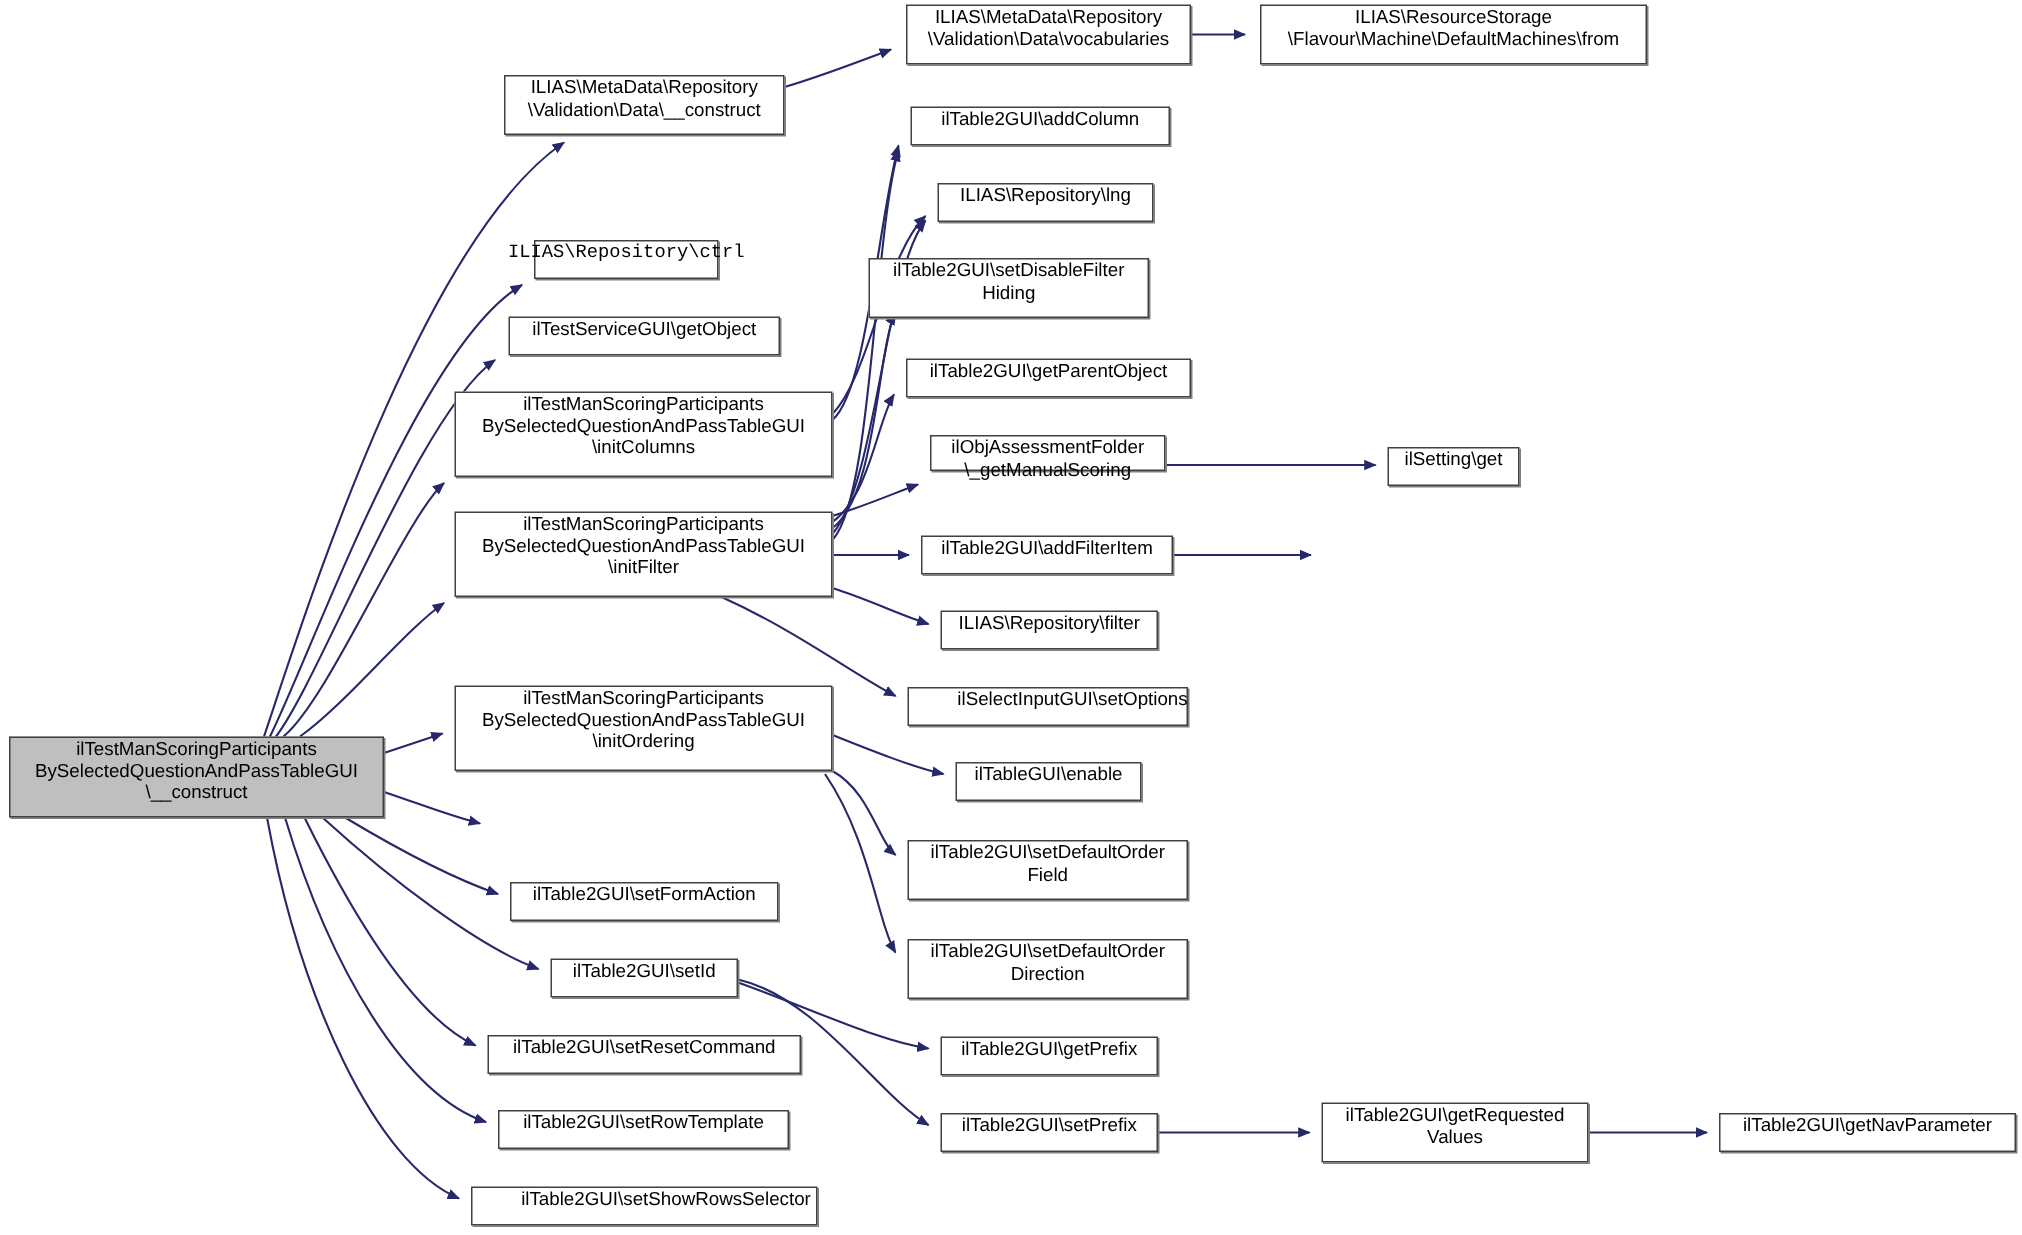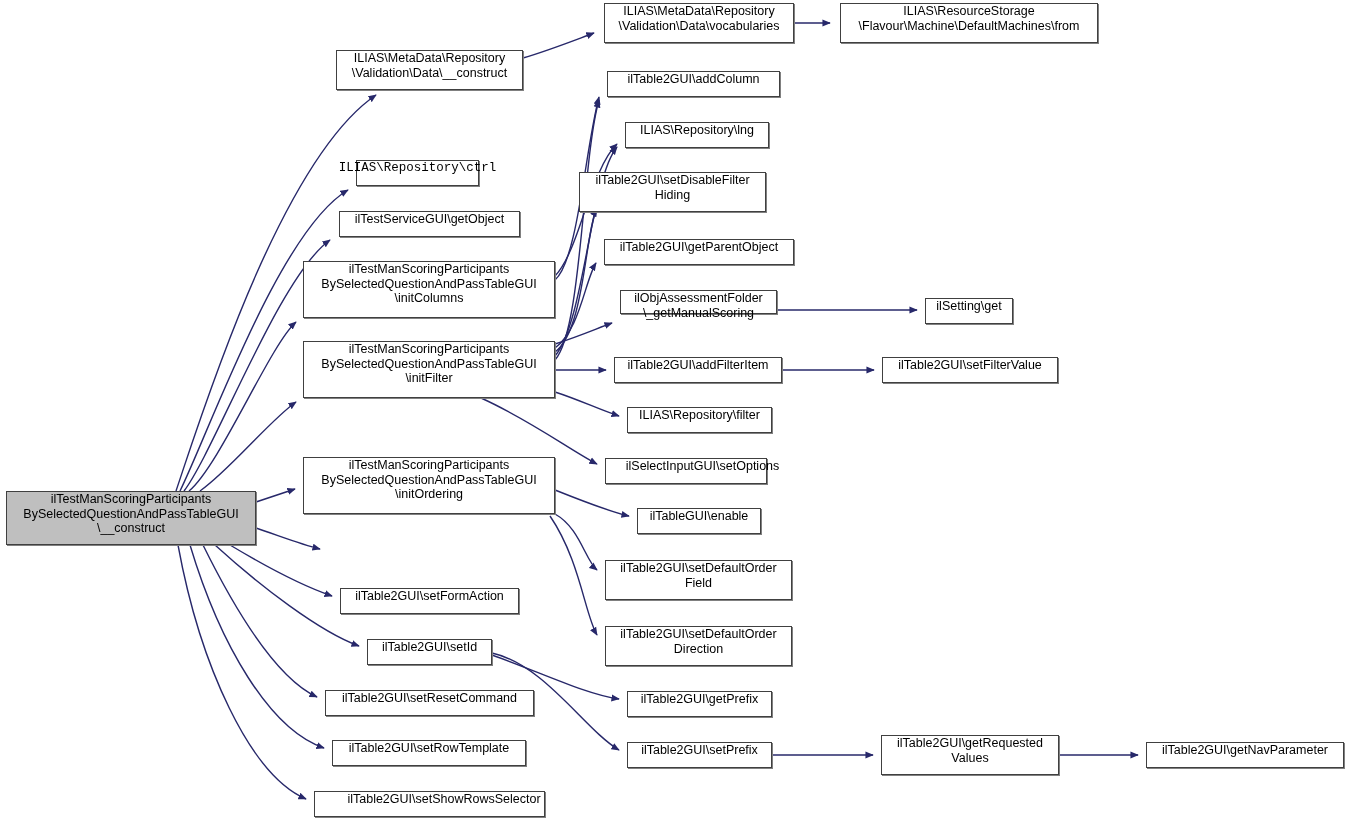--- a/index.html
+++ b/index.html
@@ -116,23 +116,22 @@
     <div class="node" style="left: 314px; top: 791px; width: 231px; height: 26px; padding-left: 32px;"><span>ilTable2GUI\setShowRowsSelector</span></div>
     <div class="node" style="left: 607px; top: 71px; width: 173px; height: 26px;"><span>ilTable2GUI\addColumn</span></div>
     <div class="node" style="left: 625px; top: 122px; width: 144px; height: 26px;"><span>ILIAS\Repository\lng</span></div>
     <div class="node" style="left: 579px; top: 172px; width: 187px; height: 40px;"><span>ilTable2GUI\setDisableFilter
 Hiding</span></div>
     <div class="node" style="left: 604px; top: 239px; width: 190px; height: 26px;"><span>ilTable2GUI\getParentObject</span></div>
     <div class="node" style="left: 620px; top: 290px; width: 157px; height: 24px;"><span>ilObjAssessmentFolder
 \_getManualScoring</span></div>
     <div class="node" style="left: 925px; top: 298px; width: 88px; height: 26px;"><span>ilSetting\get</span></div>
     <div class="node" style="left: 614px; top: 357px; width: 168px; height: 26px;"><span>ilTable2GUI\addFilterItem</span></div>
-    <div class="node" style="left: 882px; top: 357px; width: 176px; height: 26px;"><span>ilTable2GUI\setFilterValue</span></div>
     <div class="node" style="left: 627px; top: 407px; width: 145px; height: 26px;"><span>ILIAS\Repository\filter</span></div>
-    <div class="node" style="left: 605px; top: 458px; width: 162px; height: 26px; padding-left: 36px;"><span>ilSelectInputGUI\setOptions</span></div>
+    <div class="node" style="left: 605px; top: 458px; width: 187px; height: 26px; padding-left: 36px;"><span>ilSelectInputGUI\setOptions</span></div>
     <div class="node" style="left: 637px; top: 508px; width: 124px; height: 26px;"><span>ilTableGUI\enable</span></div>
     <div class="node" style="left: 605px; top: 560px; width: 187px; height: 40px;"><span>ilTable2GUI\setDefaultOrder
 Field</span></div>
     <div class="node" style="left: 605px; top: 626px; width: 187px; height: 40px;"><span>ilTable2GUI\setDefaultOrder
 Direction</span></div>
     <div class="node" style="left: 627px; top: 691px; width: 145px; height: 26px;"><span>ilTable2GUI\getPrefix</span></div>
     <div class="node" style="left: 627px; top: 742px; width: 145px; height: 26px;"><span>ilTable2GUI\setPrefix</span></div>
     <div class="node" style="left: 881px; top: 735px; width: 178px; height: 40px;"><span>ilTable2GUI\getRequested
 Values</span></div>
     <div class="node" style="left: 1146px; top: 742px; width: 198px; height: 26px;"><span>ilTable2GUI\getNavParameter</span></div>

